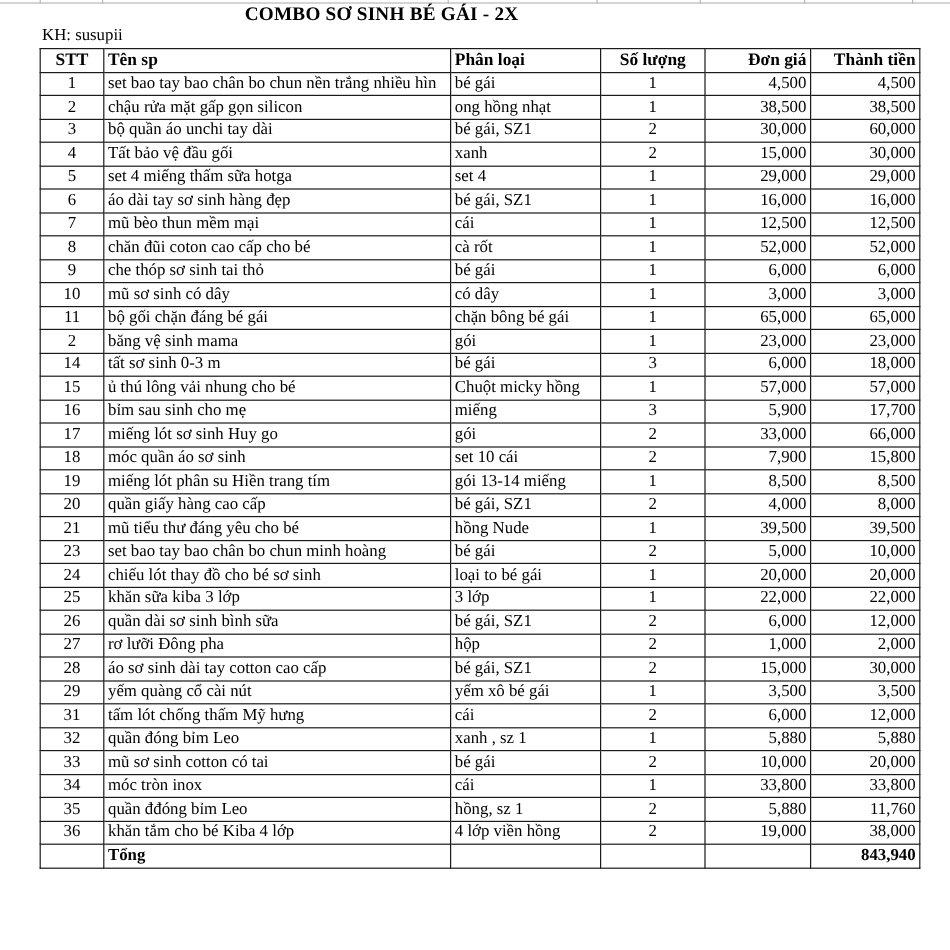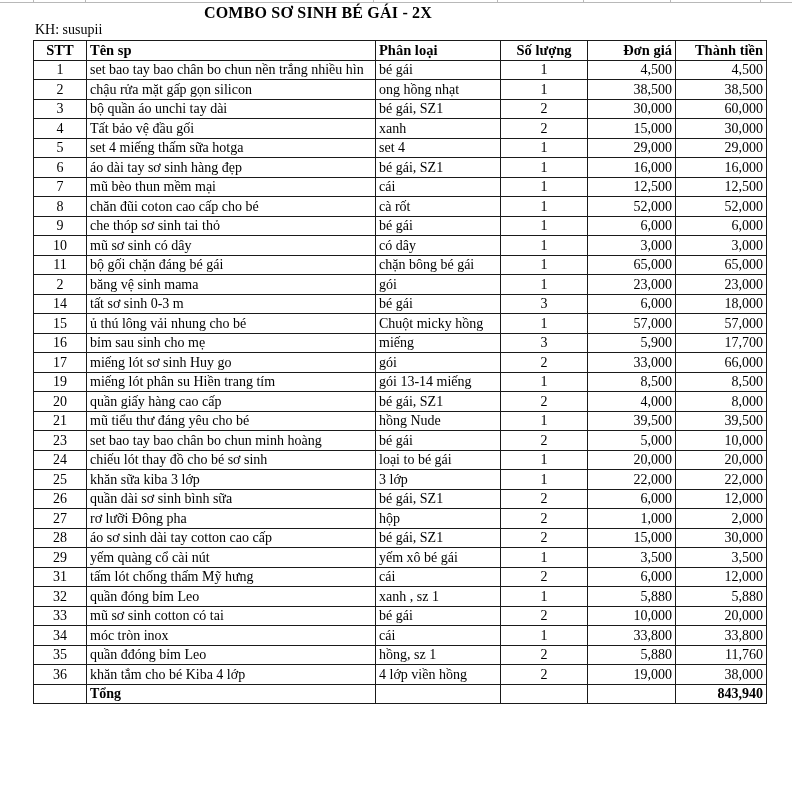--- a/index.html
+++ b/index.html
@@ -175,20 +175,28 @@
       </tr>
       <tr>
         <td class="c-stt">17</td>
         <td class="c-name">miếng lót sơ sinh Huy go</td>
         <td class="c-type">gói</td>
         <td class="c-qty">2</td>
         <td class="c-price">33,000</td>
         <td class="c-total">66,000</td>
       </tr>
       <tr>
+        <td class="c-stt">18</td>
+        <td class="c-name">móc quần áo sơ sinh</td>
+        <td class="c-type">set 10 cái</td>
+        <td class="c-qty">2</td>
+        <td class="c-price">7,900</td>
+        <td class="c-total">15,800</td>
+      </tr>
+      <tr>
         <td class="c-stt">19</td>
         <td class="c-name">miếng lót phân su Hiền trang tím</td>
         <td class="c-type">gói 13-14 miếng</td>
         <td class="c-qty">1</td>
         <td class="c-price">8,500</td>
         <td class="c-total">8,500</td>
       </tr>
       <tr>
         <td class="c-stt">20</td>
         <td class="c-name">quần giấy hàng cao cấp</td>

